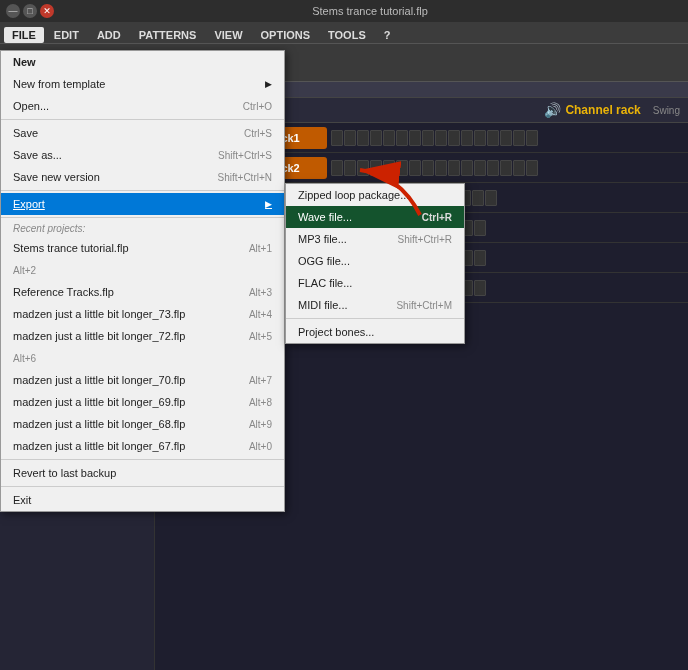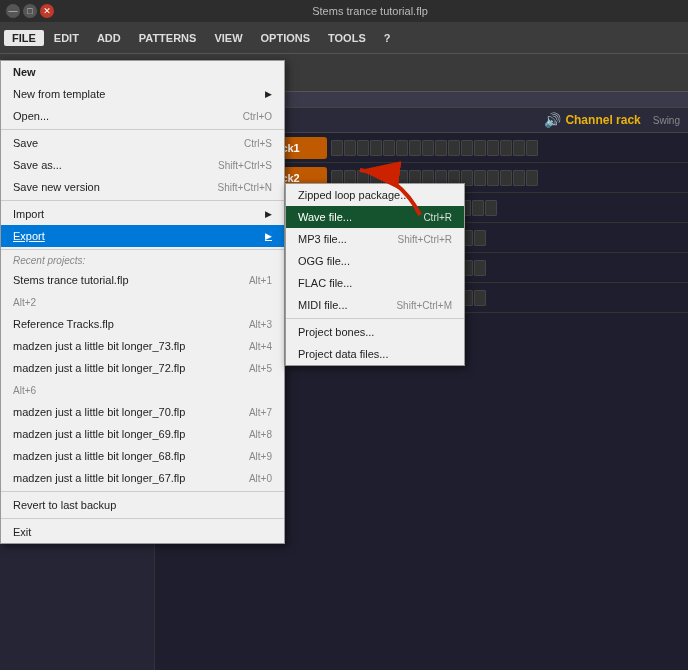--- a/index.html
+++ b/index.html
@@ -32,23 +32,23 @@
       font-size: 9px; cursor: pointer;
     }
     .tb-min { background: #555; }
     .tb-max { background: #555; }
     .tb-close { background: #c0392b; color: #fff; }
     .title-text { flex: 1; text-align: center; font-size: 11px; color: #bbb; }
 
     
     .menu-bar {
       background: #3c3c3c;
-      height: 32px;
-      display: flex;
-      align-items: center;
+      height: 22px;
+      display: flex;
+      align-items: flex-end;
       padding: 0 4px;
       gap: 2px;
       border-bottom: 1px solid #555;
     }
     .menu-item {
       padding: 2px 8px;
       color: #ddd;
       font-size: 11px;
       font-weight: bold;
       cursor: pointer;
@@ -107,21 +107,21 @@
 
     
     .main-layout {
       display: flex;
       height: calc(670px - 22px - 22px - 38px);
     }
 
     
     .file-menu-overlay {
       position: absolute;
-      top: 60px;
+      top: 50px;
       left: 0;
       width: 285px;
       background: #f0f0f0;
       border: 1px solid #999;
       box-shadow: 2px 2px 8px rgba(0,0,0,0.5);
       z-index: 100;
     }
     .file-menu-item {
       display: flex;
       align-items: center;
@@ -178,21 +178,21 @@
       min-height: 22px;
     }
     .export-submenu-item.active-sub {
       background: #14532d;
       color: #fff;
     }
     .export-submenu-item .shortcut {
       color: #888;
       font-size: 10px;
     }
-    .export-submenu-item.active-sub .shortcut { color: #ddd; }
+    .export-submenu-item.active-sub .shortcut { color: #ddd; font-weight: bold; }
     .sub-separator {
       height: 1px;
       background: #ccc;
       margin: 2px 0;
     }
 
     
     .left-panel {
       width: 155px;
       background: #252535;
@@ -612,23 +612,20 @@
   </div>
   <div class="file-menu-item">
     <span>Save as...</span>
     <span class="shortcut">Shift+Ctrl+S</span>
   </div>
   <div class="file-menu-item">
     <span>Save new version</span>
     <span class="shortcut">Shift+Ctrl+N</span>
   </div>
   <div class="file-menu-separator"></div>
-  <div class="file-menu-item has-arrow">
-    <span>Import</span>
-  </div>
   <div class="file-menu-item export-highlighted has-arrow">
     <span>Export</span>
   </div>
   <div class="file-menu-separator"></div>
   <div class="file-menu-section-title">Recent projects:</div>
   <div class="file-menu-item">
     <span>Stems trance tutorial.flp</span>
     <span class="shortcut">Alt+1</span>
   </div>
   <div class="file-menu-item">
@@ -693,23 +690,20 @@
   <div class="export-submenu-item">
     <span>FLAC file...</span>
   </div>
   <div class="export-submenu-item">
     <span>MIDI file...</span>
     <span class="shortcut">Shift+Ctrl+M</span>
   </div>
   <div class="sub-separator"></div>
   <div class="export-submenu-item">
     <span>Project bones...</span>
-  </div>
-  <div class="export-submenu-item">
-    <span>Project data files...</span>
   </div>
 </div>
 
 <svg class="red-arrow" viewBox="0 0 100 80" xmlns="http://www.w3.org/2000/svg">
   <defs>
     <marker id="arrowhead" markerWidth="10" markerHeight="7" refX="10" refY="3.5" orient="auto">
       <polygon points="0 0, 10 3.5, 0 7" fill="#cc2200"></polygon>
     </marker>
   </defs>
   <path d="M 80 60 Q 60 20 20 15" stroke="#cc2200" stroke-width="4" fill="none" marker-end="url(#arrowhead)"></path>

